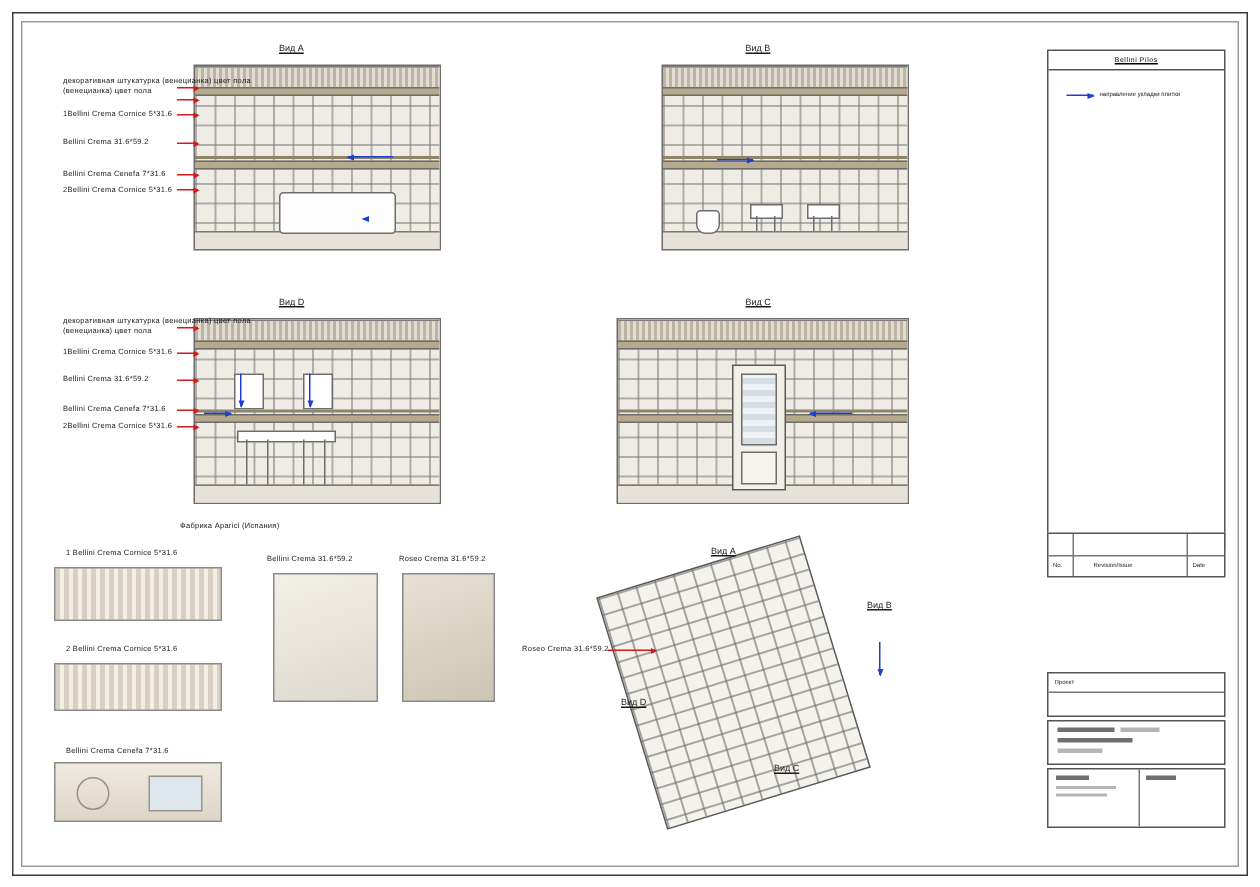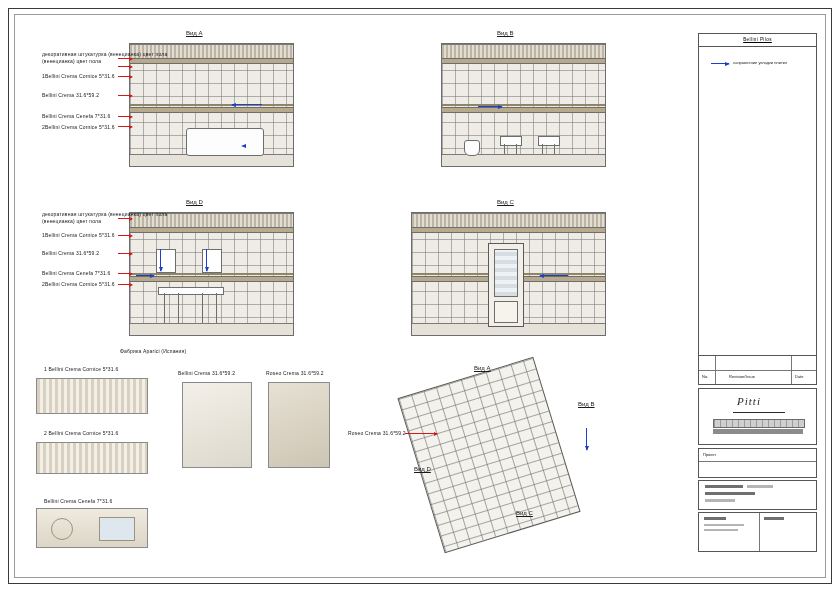--- a/index.html
+++ b/index.html
@@ -223,26 +223,20 @@
 
   <div class="panel" style="left:698px;top:355px;width:117px;height:28px;">
     <div class="rowline" style="top:14px;"></div>
     <div class="vline" style="left:16px;"></div>
     <div class="vline" style="left:92px;"></div>
     <div class="tinyc" style="left:3px;top:18px;">No.</div>
     <div class="tinyc" style="left:30px;top:18px;">Revision/Issue</div>
     <div class="tinyc" style="left:96px;top:18px;">Date</div>
   </div>
 
-  <div class="panel" style="left:698px;top:388px;width:117px;height:55px;">
-    <div class="logo" style="left:38px;top:6px;">Pitti</div>
-    <div class="logo-rule" style="left:34px;top:23px;width:52px;"></div>
-    <div class="ruler" style="left:14px;top:30px;width:90px;"></div>
-    <div class="swatchrow" style="left:14px;top:40px;width:90px;"></div>
-  </div>
 
   <div class="panel" style="left:698px;top:448px;width:117px;height:28px;">
     <div class="tiny" style="left:4px;top:3px;">Проект</div>
     <div class="rowline" style="top:12px;"></div>
   </div>
 
   <div class="panel" style="left:698px;top:480px;width:117px;height:28px;">
     <div class="greybar" style="left:6px;top:4px;width:38px;height:3px;"></div>
     <div class="greybar lt" style="left:48px;top:4px;width:26px;height:3px;"></div>
     <div class="greybar" style="left:6px;top:11px;width:50px;height:3px;"></div>

